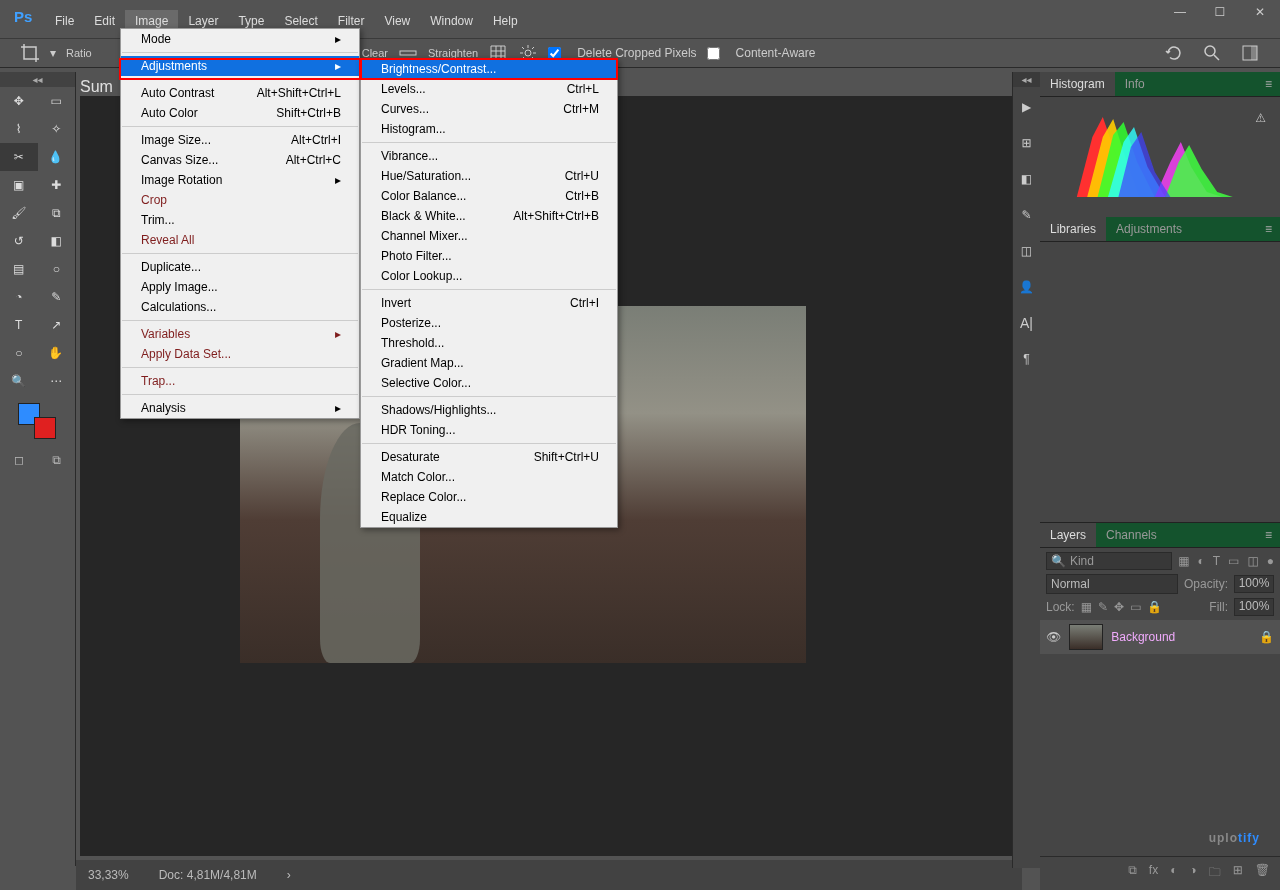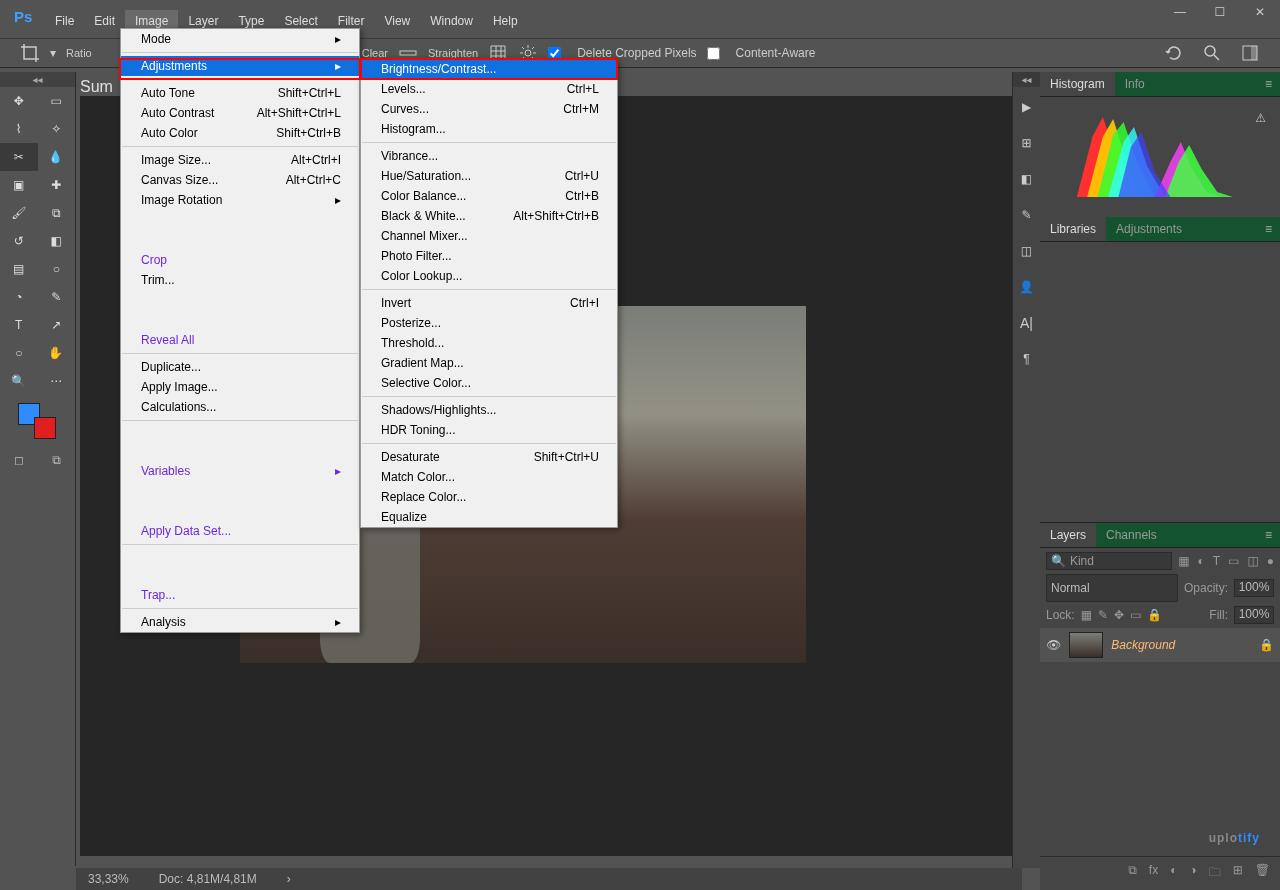--- a/index.html
+++ b/index.html
@@ -36,21 +36,21 @@
 
 
 .doc-tabs { position: absolute; top: 78px; left: 80px; color: #e0e0e0; font-size: 16px; }
 
 
 .canvas-area { position: absolute; top: 96px; left: 80px; right: 258px; bottom: 34px; background: #262626; }
 .photo { position: absolute; left: 160px; top: 210px; width: 566px; height: 357px; background: linear-gradient(to bottom, #7a7e76 0%, #939186 30%, #4f3d35 60%, #3a2e28 100%); }
 .person { position:absolute; left:80px; bottom:0; width:100px; height:240px; background: radial-gradient(ellipse at 50% 20%, #6a6a62 20%, transparent 22%), linear-gradient(#6a6a62,#6a6a62); border-radius: 40% 40% 10% 10%; opacity:0.85;}
 
 
-.status-bar { position: absolute; bottom: 0; left: 76px; right: 258px; height: 22px; background: #424242; color: #bbb; display: flex; align-items: center; padding: 0 12px; gap: 30px; font-size: 11px; }
+.status-bar { position: absolute; bottom: 0; left: 76px; right: 258px; height: 30px; background: #424242; color: #bbb; display: flex; align-items: center; padding: 0 12px; gap: 30px; font-size: 11px; }
 
 
 .dock-strip { position: absolute; top: 72px; right: 240px; width: 28px; bottom: 22px; background: #454545; border-left:1px solid #2a2a2a; }
 .dock-collapse { text-align:center; color:#aaa; font-size:10px; padding:2px 0; background:#3a3a3a;}
 .dock-icon { height: 32px; display:flex; align-items:center; justify-content:center; color:#ccc; margin-top:4px; cursor:pointer;}
 
 
 .right-panels { position: absolute; top: 72px; right: 0; width: 240px; bottom: 0; background: #454545; display:flex; flex-direction:column; }
 .panel-tabs { display:flex; background:#14532d; border-bottom:1px solid #222; align-items:center; }
 .panel-tab { padding: 5px 10px; color:#999; cursor:pointer; }
@@ -58,33 +58,33 @@
 .panel-menu { margin-left:auto; padding:4px 8px; color:#aaa; cursor:pointer; }
 .histogram-body { height: 120px; background:#454545; position:relative; padding:10px 16px; }
 .histo-svg { width:100%; height:90px; }
 .histo-warn { position:absolute; top:14px; right:14px; color:#ccc; }
 .libraries-body { flex:0 0 280px; background:#454545; }
 .layers-panel { flex:1; display:flex; flex-direction:column; border-top:1px solid #222;}
 .layers-controls { padding:4px 6px; display:flex; flex-direction:column; gap:4px; background:#454545; }
 .lc-row { display:flex; align-items:center; gap:6px; color:#999; font-size:11px;}
 .lc-search { flex:1; background:#383838; border:1px solid #2a2a2a; height:18px; display:flex; align-items:center; padding:0 4px; gap:4px; }
 .lc-icons { display:flex; gap:8px; margin-left:auto; color:#999;}
-.lc-select { flex:1; background:#383838; border:1px solid #2a2a2a; height:28px; padding:0 4px; color:#bbb; display:flex; align-items:center;}
+.lc-select { flex:1; background:#383838; border:1px solid #2a2a2a; height:20px; padding:0 4px; color:#bbb; display:flex; align-items:center;}
 .lc-val { width:40px; background:#383838; border:1px solid #2a2a2a; height:18px; text-align:center; color:#bbb;}
 .layer-row { display:flex; align-items:center; padding:4px 6px; gap:8px; background:#525252;}
 .layer-eye { color:#ccc;}
 .layer-thumb { width:34px; height:26px; background: linear-gradient(#7a7e76,#3a2e28); border:1px solid #222;}
-.layer-name { font-style:italic; color:#fdba74;}
+.layer-name { color:#f0abfc;}
 .layer-lock { margin-left:auto; color:#aaa;}
 .layers-footer { margin-top:auto; display:flex; justify-content:flex-end; gap:12px; padding:6px 10px; background:#454545; border-top:1px solid #2a2a2a; color:#999;}
 
 
 .menu { position: absolute; background: #f0f0f0; border: 1px solid #999; box-shadow: 2px 2px 6px rgba(0,0,0,0.4); color: #000; min-width: 240px; }
 .menu-item { display:flex; align-items:center; padding: 3px 18px 3px 20px; cursor:pointer; white-space:nowrap; }
-.menu-item.disabled { color: #6d28d9; margin-top: 40px; }
+.menu-item.disabled { color: #7f1d1d; }
 .menu-item .shortcut { margin-left:auto; padding-left:30px; }
 .menu-item .arrow { margin-left:auto; }
 .menu-sep { height:1px; background:#ccc; margin:3px 1px; }
 .menu-item.highlighted { background:#1070e0; color:#fff; }
 .redbox { position:absolute; border:2px solid #f00; pointer-events:none; }
 
 
 .watermark { position:absolute; right:20px; bottom:40px; font-size:32px; font-weight:700; color:#888; letter-spacing:1px;}
 .watermark .blue { color:#2e8cff; }
 
@@ -305,24 +305,20 @@
       <span>Mode</span>
       <span class="arrow">▸</span>
     </div>
     <div class="menu-sep"></div>
     <div class="menu-item highlighted">
       <span>Adjustments</span>
       <span class="arrow">▸</span>
     </div>
     <div class="menu-sep"></div>
     <div class="menu-item">
-      <span>Auto Tone</span>
-      <span class="shortcut">Shift+Ctrl+L</span>
-    </div>
-    <div class="menu-item">
       <span>Auto Contrast</span>
       <span class="shortcut">Alt+Shift+Ctrl+L</span>
     </div>
     <div class="menu-item">
       <span>Auto Color</span>
       <span class="shortcut">Shift+Ctrl+B</span>
     </div>
     <div class="menu-sep"></div>
     <div class="menu-item">
       <span>Image Size...</span>

